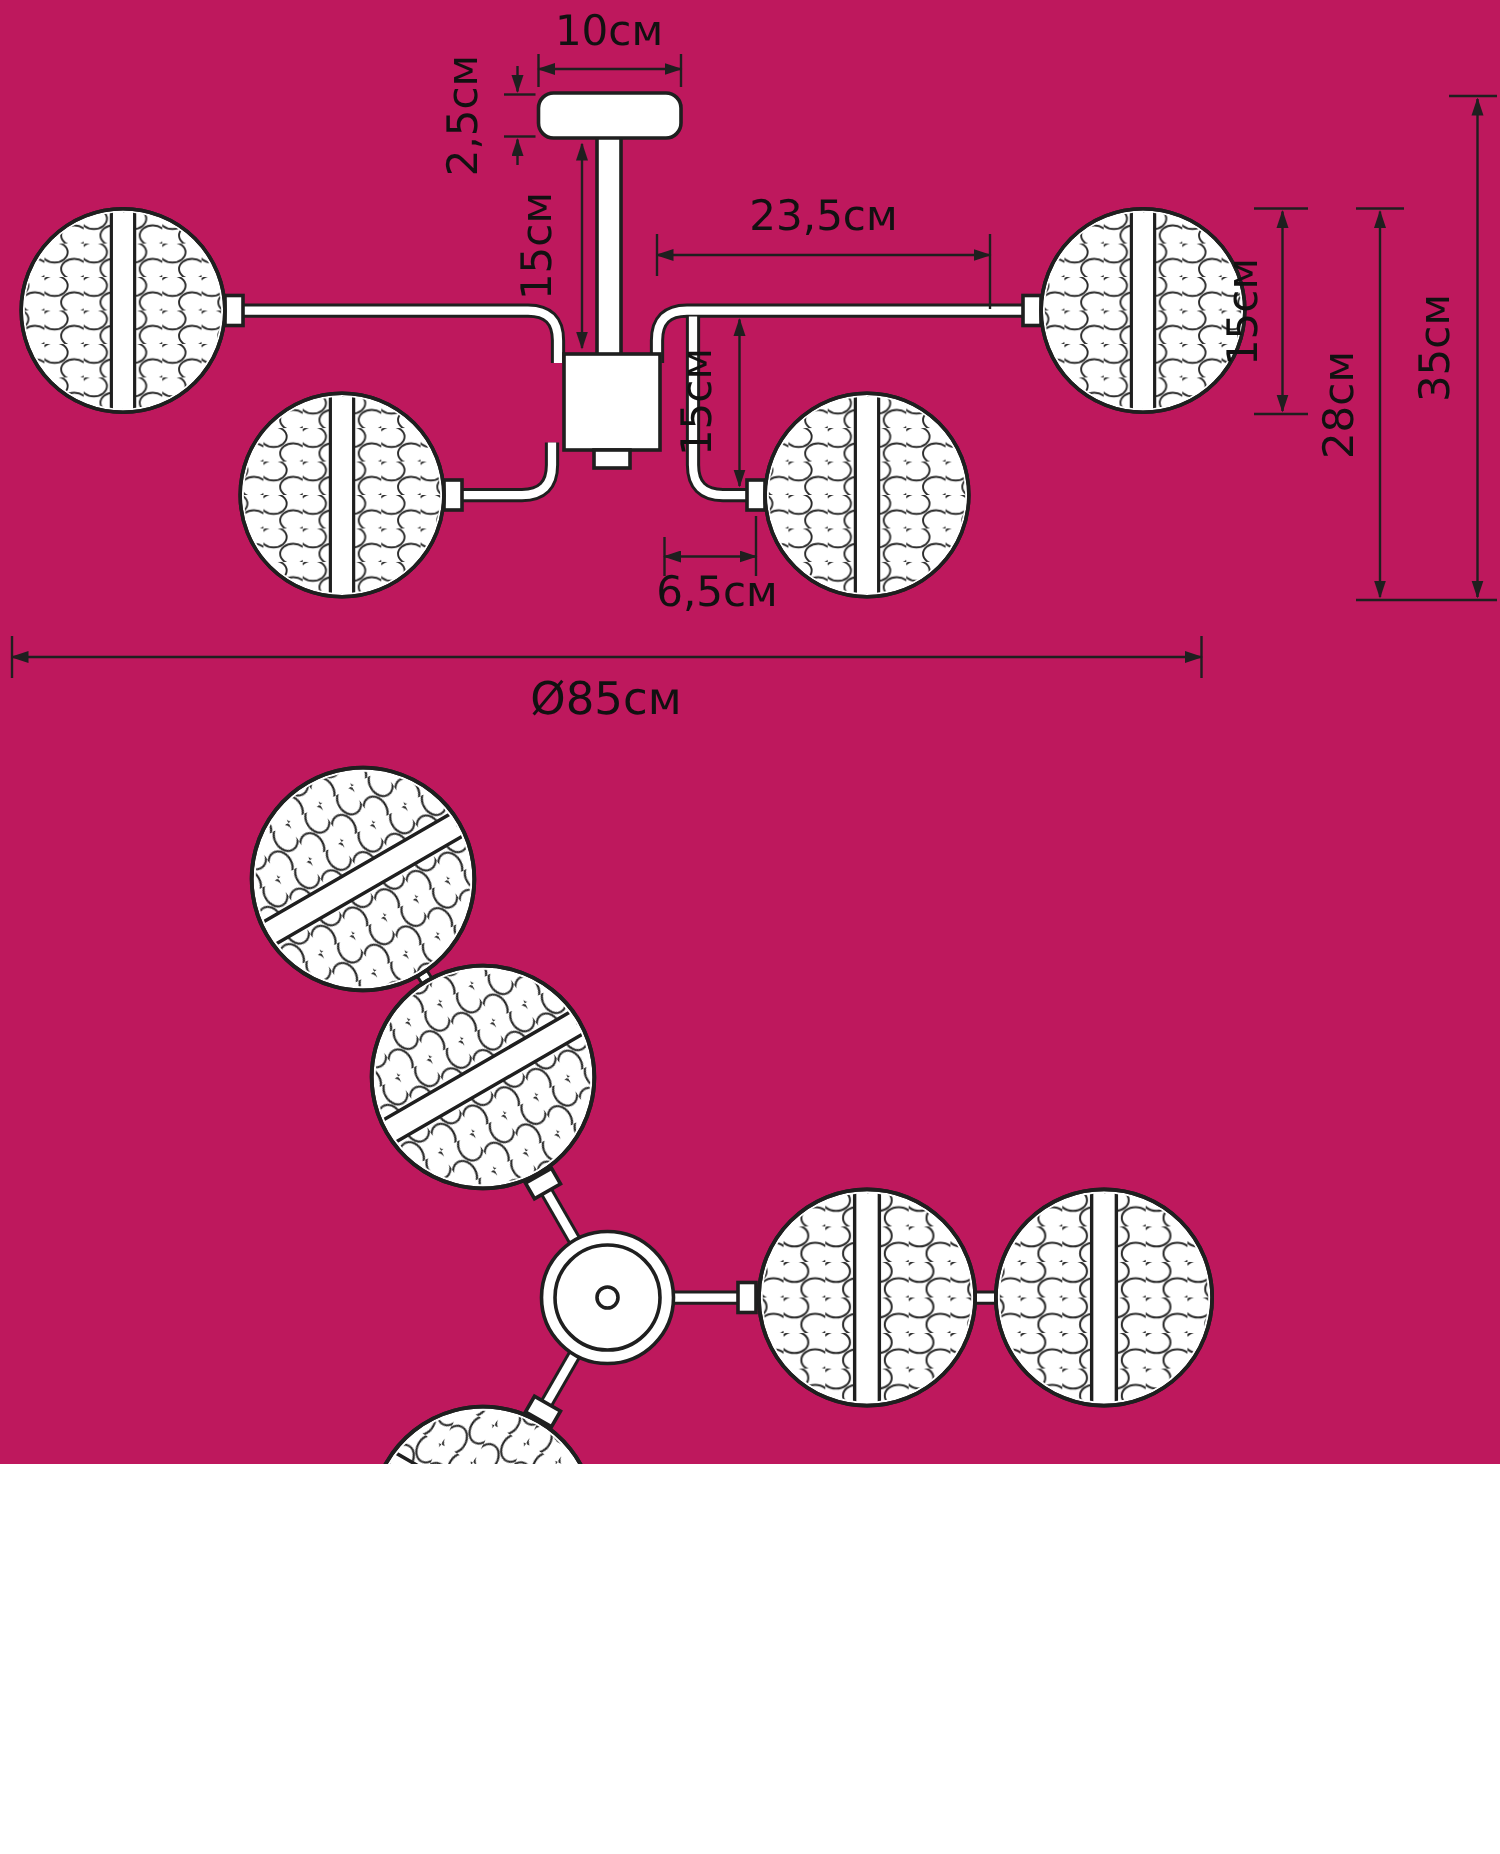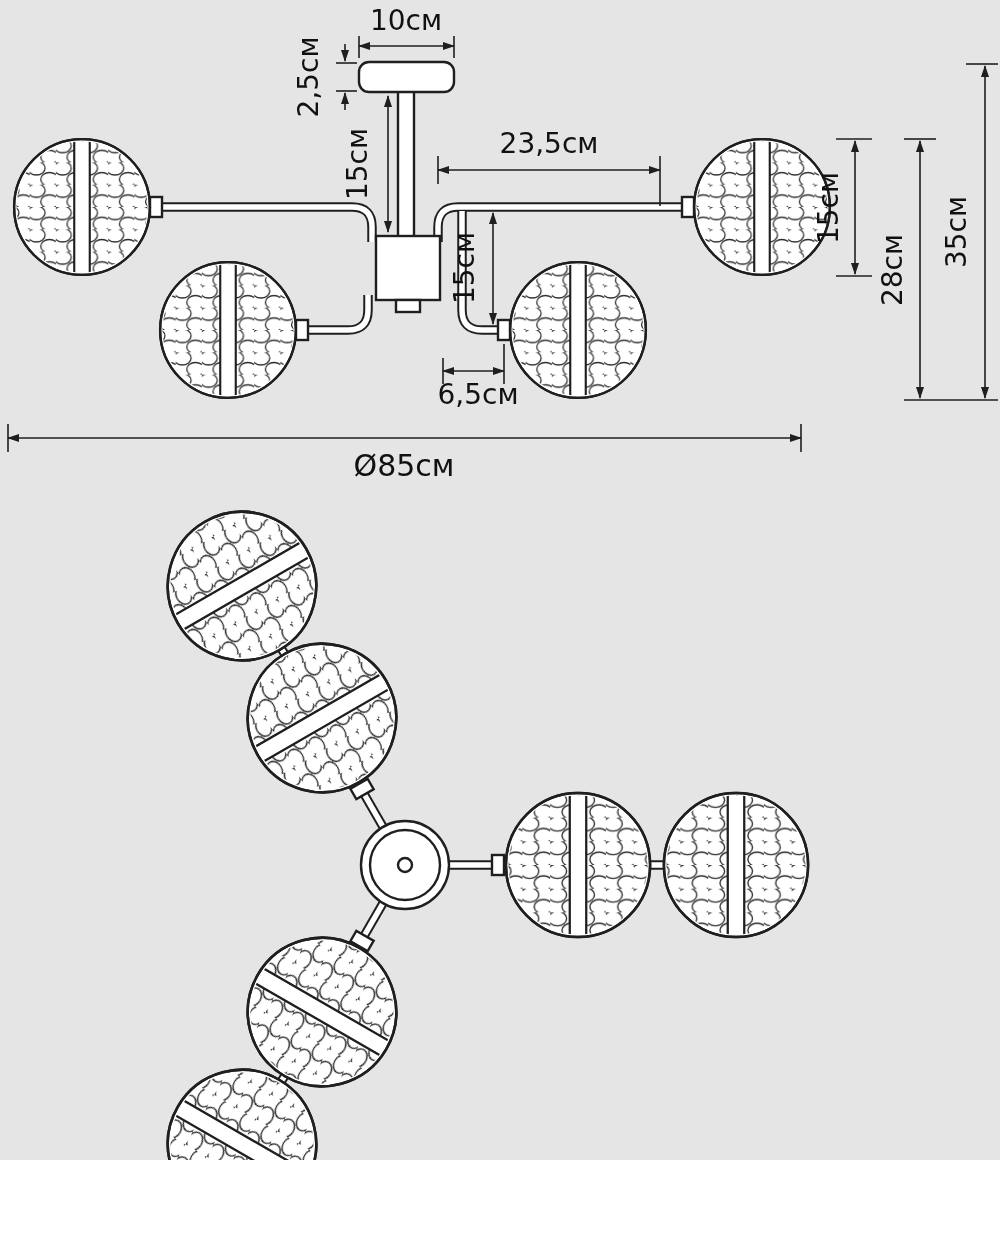--- a/index.html
+++ b/index.html
@@ -1,16 +1,16 @@
 <!DOCTYPE html>
 <html><head>
 <meta charset="utf-8">
 <style>
   html,body{margin:0;padding:0;background:#ffffff}
-  .stage{width:1000px;height:1160px;background:#e5e5e5;position:relative;overflow:hidden}
+  .stage{width:1000px;height:976px;background:#be185d;position:relative;overflow:hidden}
   svg{display:block}
   .part{fill:#fff;stroke:#1f1f1f;stroke-width:2.4}
   .edge{fill:none;stroke:#1f1f1f;stroke-width:2.4}
   .bub{fill:none;stroke:#2a2a2a;stroke-width:1.3}
   .stripe{fill:#fff;stroke:#1f1f1f;stroke-width:2.2}
   .tube-o{fill:none;stroke:#1f1f1f;stroke-width:9.5}
   .tube-i{fill:none;stroke:#fff;stroke-width:5.5}
   .dim{stroke:#1f1f1f;stroke-width:1.6;fill:none}
   .lbl{font-family:"DejaVu Sans",sans-serif;font-size:28px;fill:#111}
   .lbl.big{font-size:30px}

